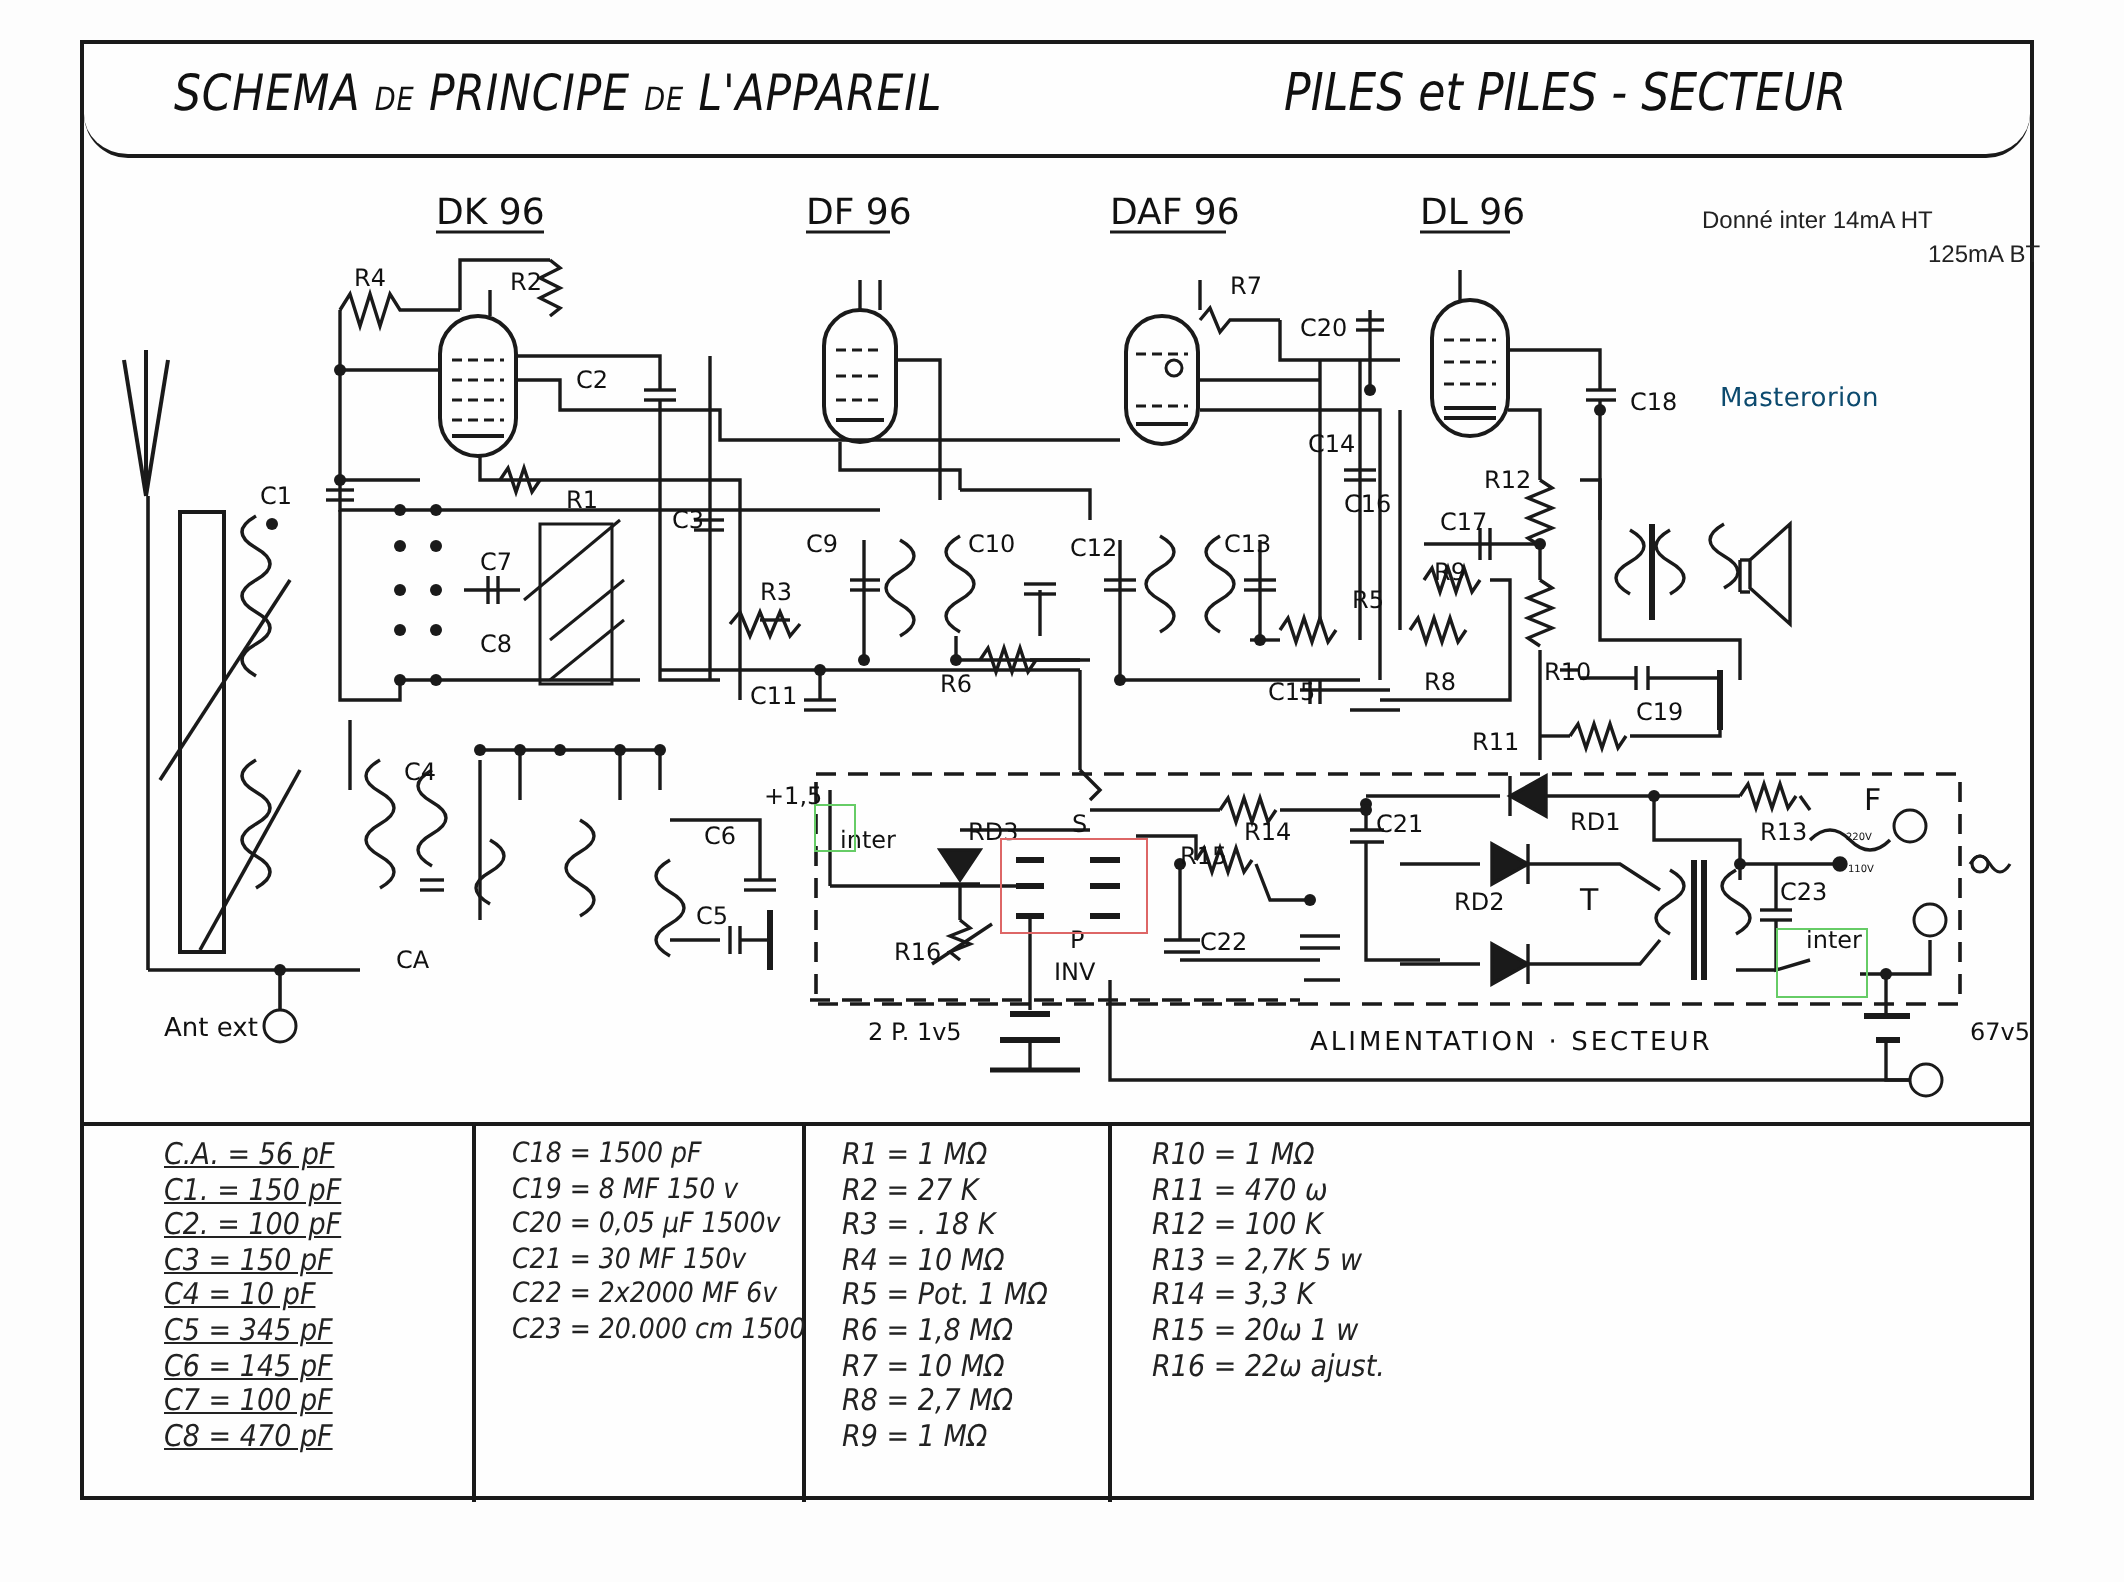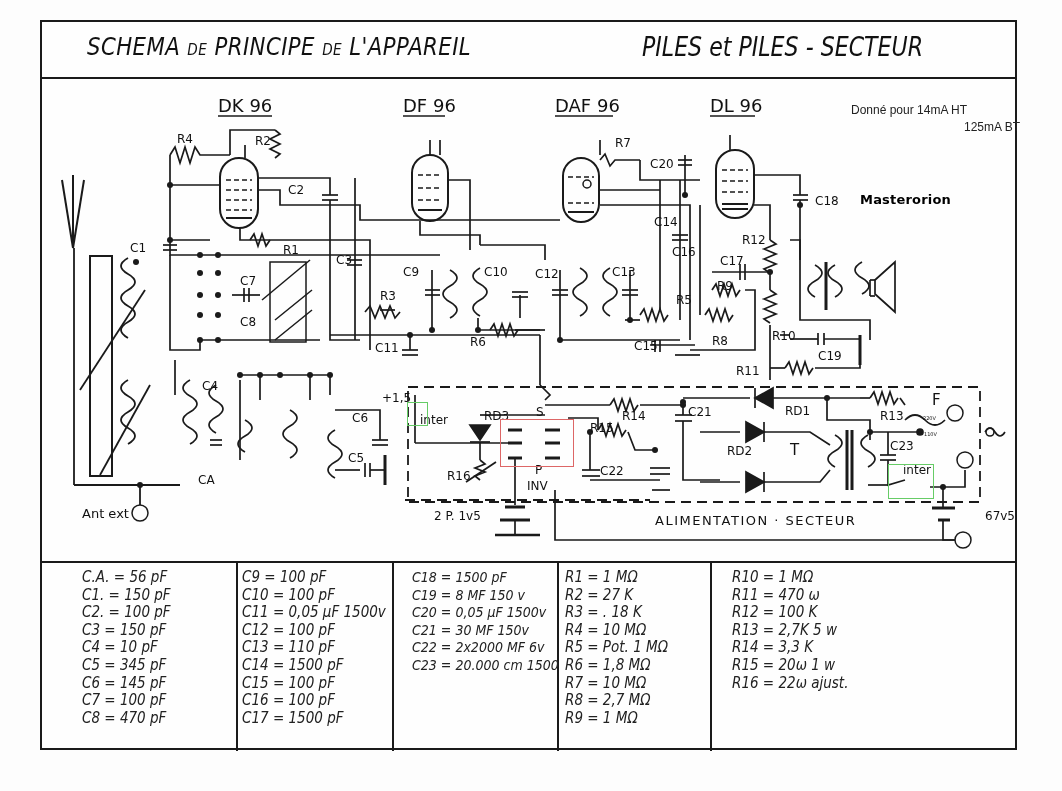--- a/index.html
+++ b/index.html
@@ -1,33 +1,33 @@
 <!DOCTYPE html>
 <html><head>
 <meta charset="utf-8">
 <style>
   html, body { margin:0; padding:0; background:#fdfdfd; }
   body { width:1062px; height:791px; position:relative; overflow:hidden; font-family:"Liberation Sans", sans-serif; color:#111; }
   .sheet { position:absolute; left:40px; top:20px; width:977px; height:730px; border:2px solid #1a1a1a; background:#fefefe; box-sizing:border-box; }
-  .title-bar { position:absolute; left:0; top:0; width:100%; height:55px; border-bottom:2px solid #1a1a1a; }
+  .title-bar { position:absolute; left:0; top:0; width:100%; height:55px; border-bottom:2px solid #1a1a1a;border-radius:22px; }
   .title-left { position:absolute; left:45px; top:10px; font-size:25px; font-style:italic; letter-spacing:0.5px; font-family:"DejaVu Sans", sans-serif; transform:scaleX(0.85); transform-origin:left; }
   .title-left small { font-size:16px; }
   .title-right { position:absolute; left:600px; top:10px; font-size:26px; font-style:italic; font-family:"DejaVu Sans", sans-serif; transform:scaleX(0.85); transform-origin:left; }
   svg.schem { position:absolute; left:0; top:0; }
   .svgtext { font-family:"DejaVu Sans", sans-serif; fill:#111; }
   .note { position:absolute; font-family:"Liberation Sans", sans-serif; font-size:12px; color:#222; }
-  .brand { position:absolute; left:860px; top:192px; font-family:"DejaVu Sans", sans-serif; font-weight:bold; font-size:13px; color:#000000; letter-spacing:0.2px; }
+  .brand { position:absolute; left:860px; top:192px; font-family:"DejaVu Sans", sans-serif; font-weight:normal; font-size:13px; color:#0c4a6e; letter-spacing:0.2px; }
   .legend { position:absolute; left:42px; top:561px; width:975px; height:188px; border-top:2px solid #1a1a1a; display:flex; }
   .col { border-right:2px solid #1a1a1a; padding:6px 0 0 0; box-sizing:border-box; font-family:"DejaVu Sans", sans-serif; font-style:italic; font-size:15px; line-height:17.6px; color:#222; }
   .col:last-child { border-right:none; }
   .col div { white-space:nowrap; transform:scaleX(0.9); transform-origin:left; }
-  .c1 { width:151px; padding-left:40px; }
+  .c1 { width:151px; padding-left:40px;text-decoration:underline; }
   .c2 { width:155px; padding-left:200px; padding-left:4px; }
   .c3 { width:152px; padding-left:6px; font-size:14px; }
-  .c4 { width:155px; padding-left:6px; }
+  .c4 { width:155px; padding-left:18px; }
   .c5 { width:155px; padding-left:20px; }
   .c6 { width:165px; padding-left:6px; font-size:14.5px; }
   .indent { padding-left:46px; }
   .mark-green { position:absolute; border:1px solid #6c6; }
   .mark-red { position:absolute; border:1px solid #d66; }
 </style>
 </head>
 <body>
 
 <div class="sheet">
@@ -430,46 +430,35 @@
   <g stroke-width="1.6">
     <path d="M985 432 q5 -8 10 0 q5 8 10 0"></path>
     <circle cx="990" cy="432" r="4"></circle>
   </g>
 </svg>
 
 <div class="mark-green" style="left:407px;top:402px;width:19px;height:22px;"></div>
 <div class="mark-green" style="left:888px;top:464px;width:44px;height:33px;"></div>
 <div class="mark-red" style="left:500px;top:419px;width:72px;height:46px;"></div>
 
-<div class="note" style="left:851px;top:103px;">Donné  pour 14mA HT</div>
+<div class="note" style="left:851px;top:103px;">Donné  inter 14mA HT</div>
 <div class="note" style="left:964px;top:120px;">125mA BT</div>
 <div class="brand">Masterorion</div>
 
 <div class="legend">
   <div class="col c1" style="padding-left:40px;width:196px;">
     <div>C.A. =   56 pF</div>
     <div>C1. = 150 pF</div>
     <div>C2. = 100 pF</div>
     <div>C3  = 150 pF</div>
     <div>C4  =   10 pF</div>
     <div>C5  = 345 pF</div>
     <div>C6  = 145 pF</div>
     <div>C7  = 100 pF</div>
     <div>C8  = 470 pF</div>
-  </div>
-  <div class="col c2" style="width:156px;">
-    <div>C9  = 100 pF</div>
-    <div>C10 = 100 pF</div>
-    <div>C11 = 0,05 µF 1500v</div>
-    <div>C12 = 100 pF</div>
-    <div>C13 = 110  pF</div>
-    <div>C14 = 1500 pF</div>
-    <div>C15 =  100 pF</div>
-    <div>C16 = 100 pF</div>
-    <div>C17 = 1500 pF</div>
   </div>
   <div class="col c3" style="width:153px;margin-left:12px;">
     <div>C18 = 1500 pF</div>
     <div>C19 = 8 MF 150 v</div>
     <div>C20 = 0,05 µF 1500v</div>
     <div>C21 = 30 MF 150v</div>
     <div>C22 = 2x2000 MF 6v</div>
     <div>C23 = 20.000 cm 1500</div>
   </div>
   <div class="col c4" style="width:153px;">

